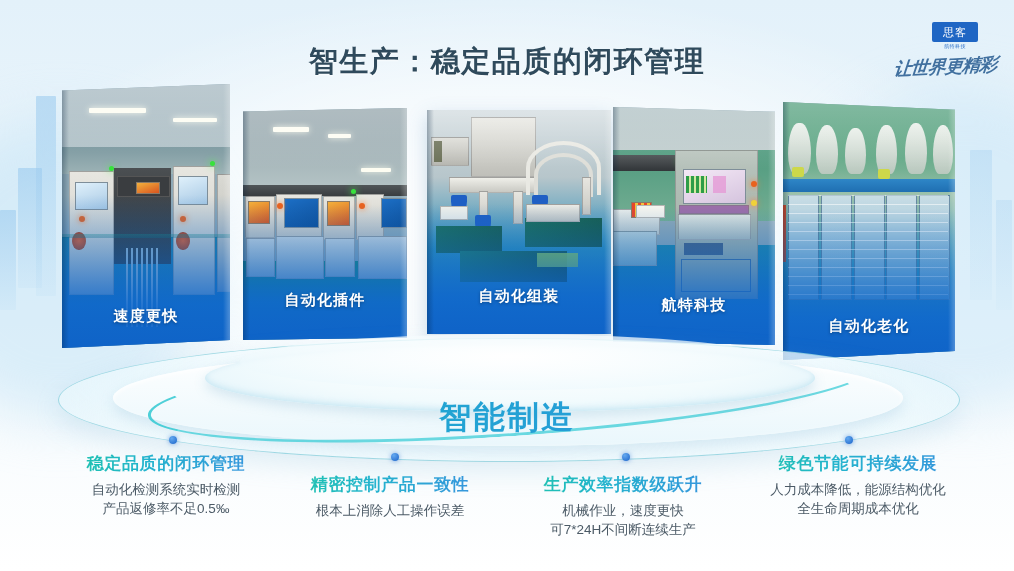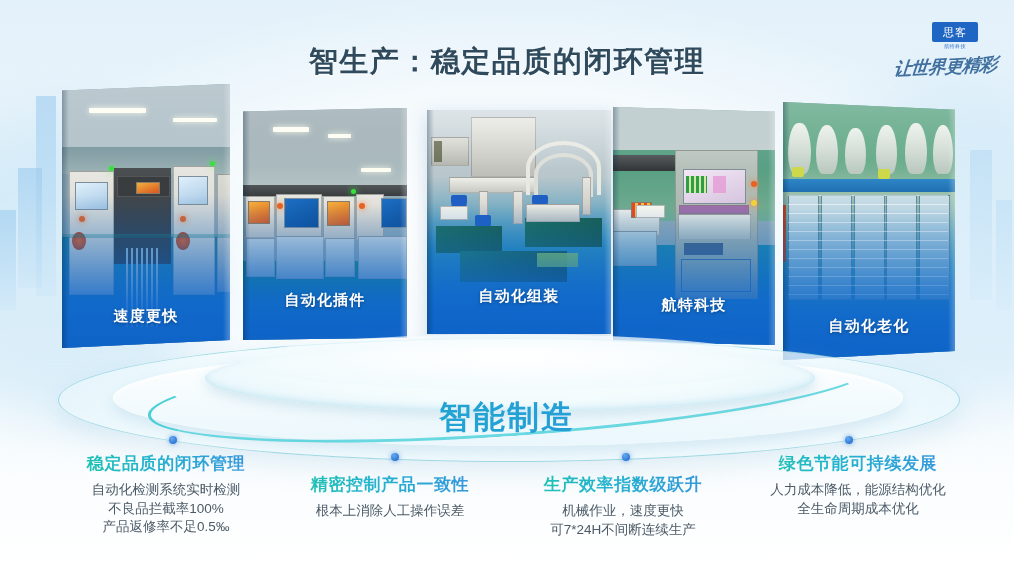--- a/index.html
+++ b/index.html
@@ -350,21 +350,20 @@
     <div id="centerLabel">智能制造</div>
     <div class="dot" style="left:169px;top:106px;"></div>
     <div class="dot" style="left:391px;top:123px;"></div>
     <div class="dot" style="left:622px;top:123px;"></div>
     <div class="dot" style="left:845px;top:106px;"></div>
   </div>
 
   <div class="blk" style="left:60px;top:452px;width:212px;">
     <h3>稳定品质的闭环管理</h3>
     <p>自动化检测系统实时检测</p>
-    <p>不良品拦截率100%</p>
     <p>产品返修率不足0.5‰</p>
   </div>
 
   <div class="blk" style="left:284px;top:473px;width:212px;">
     <h3>精密控制产品一致性</h3>
     <p>根本上消除人工操作误差</p>
   </div>
 
   <div class="blk" style="left:514px;top:473px;width:218px;">
     <h3>生产效率指数级跃升</h3>

